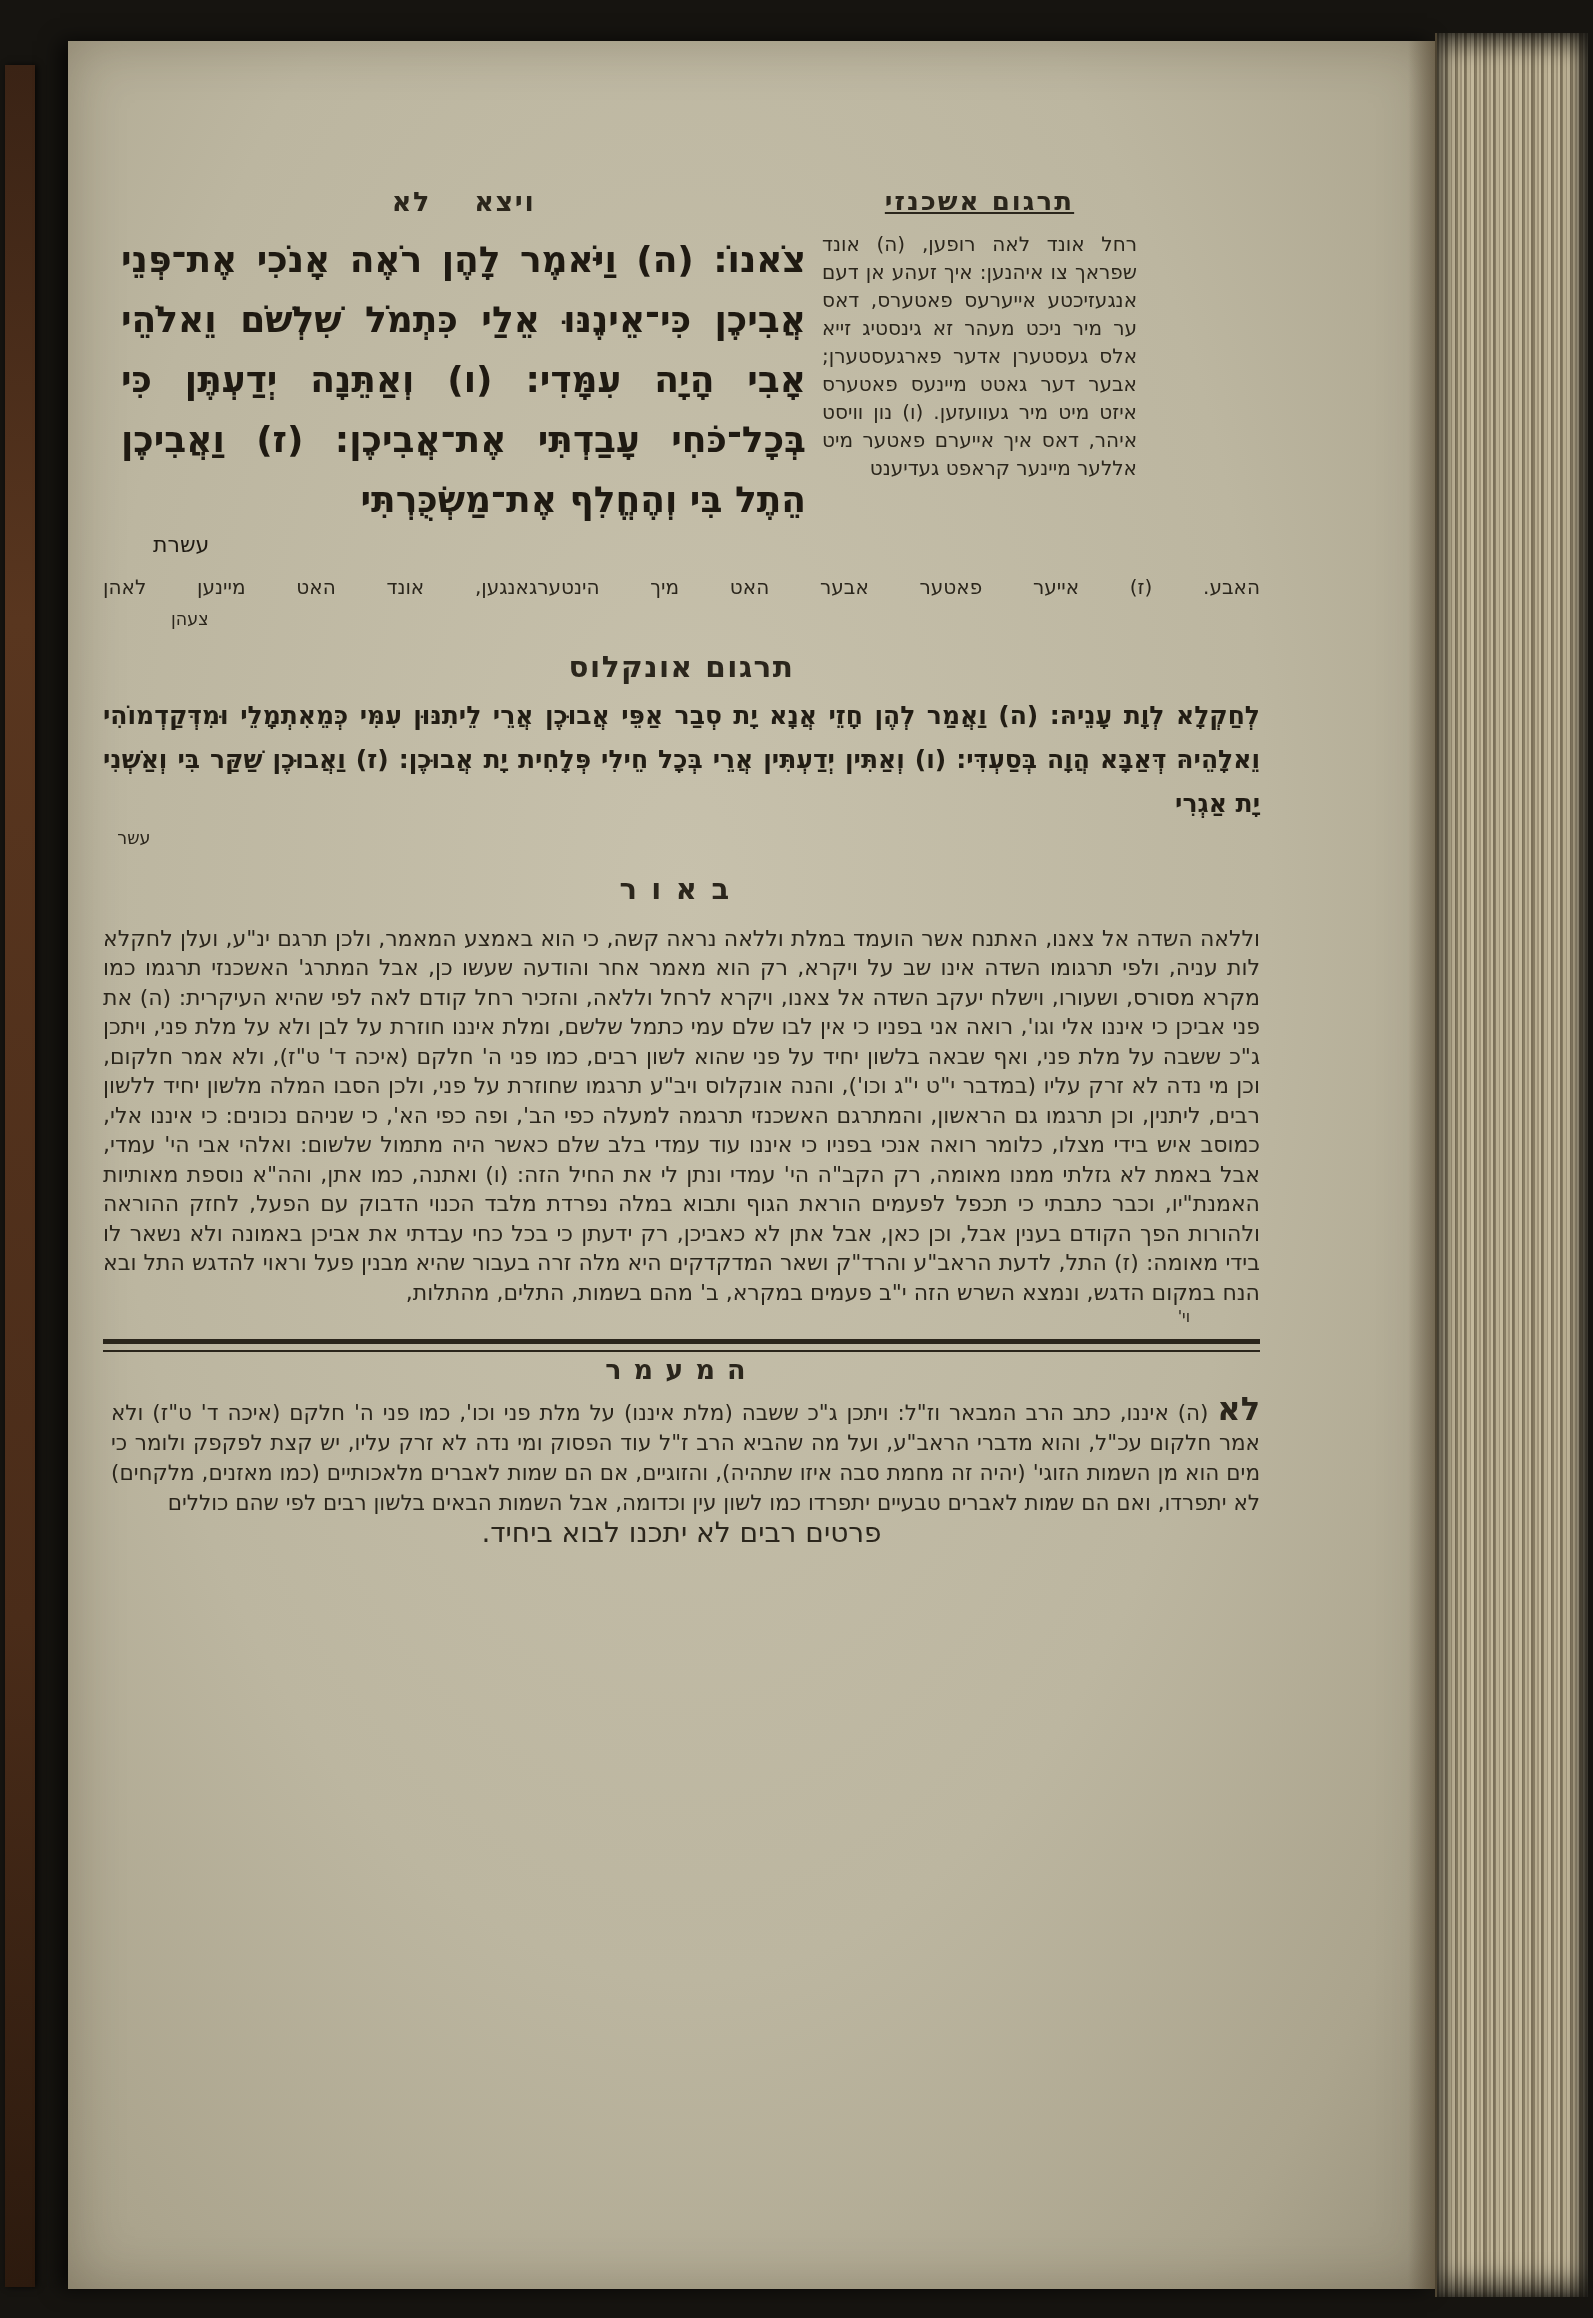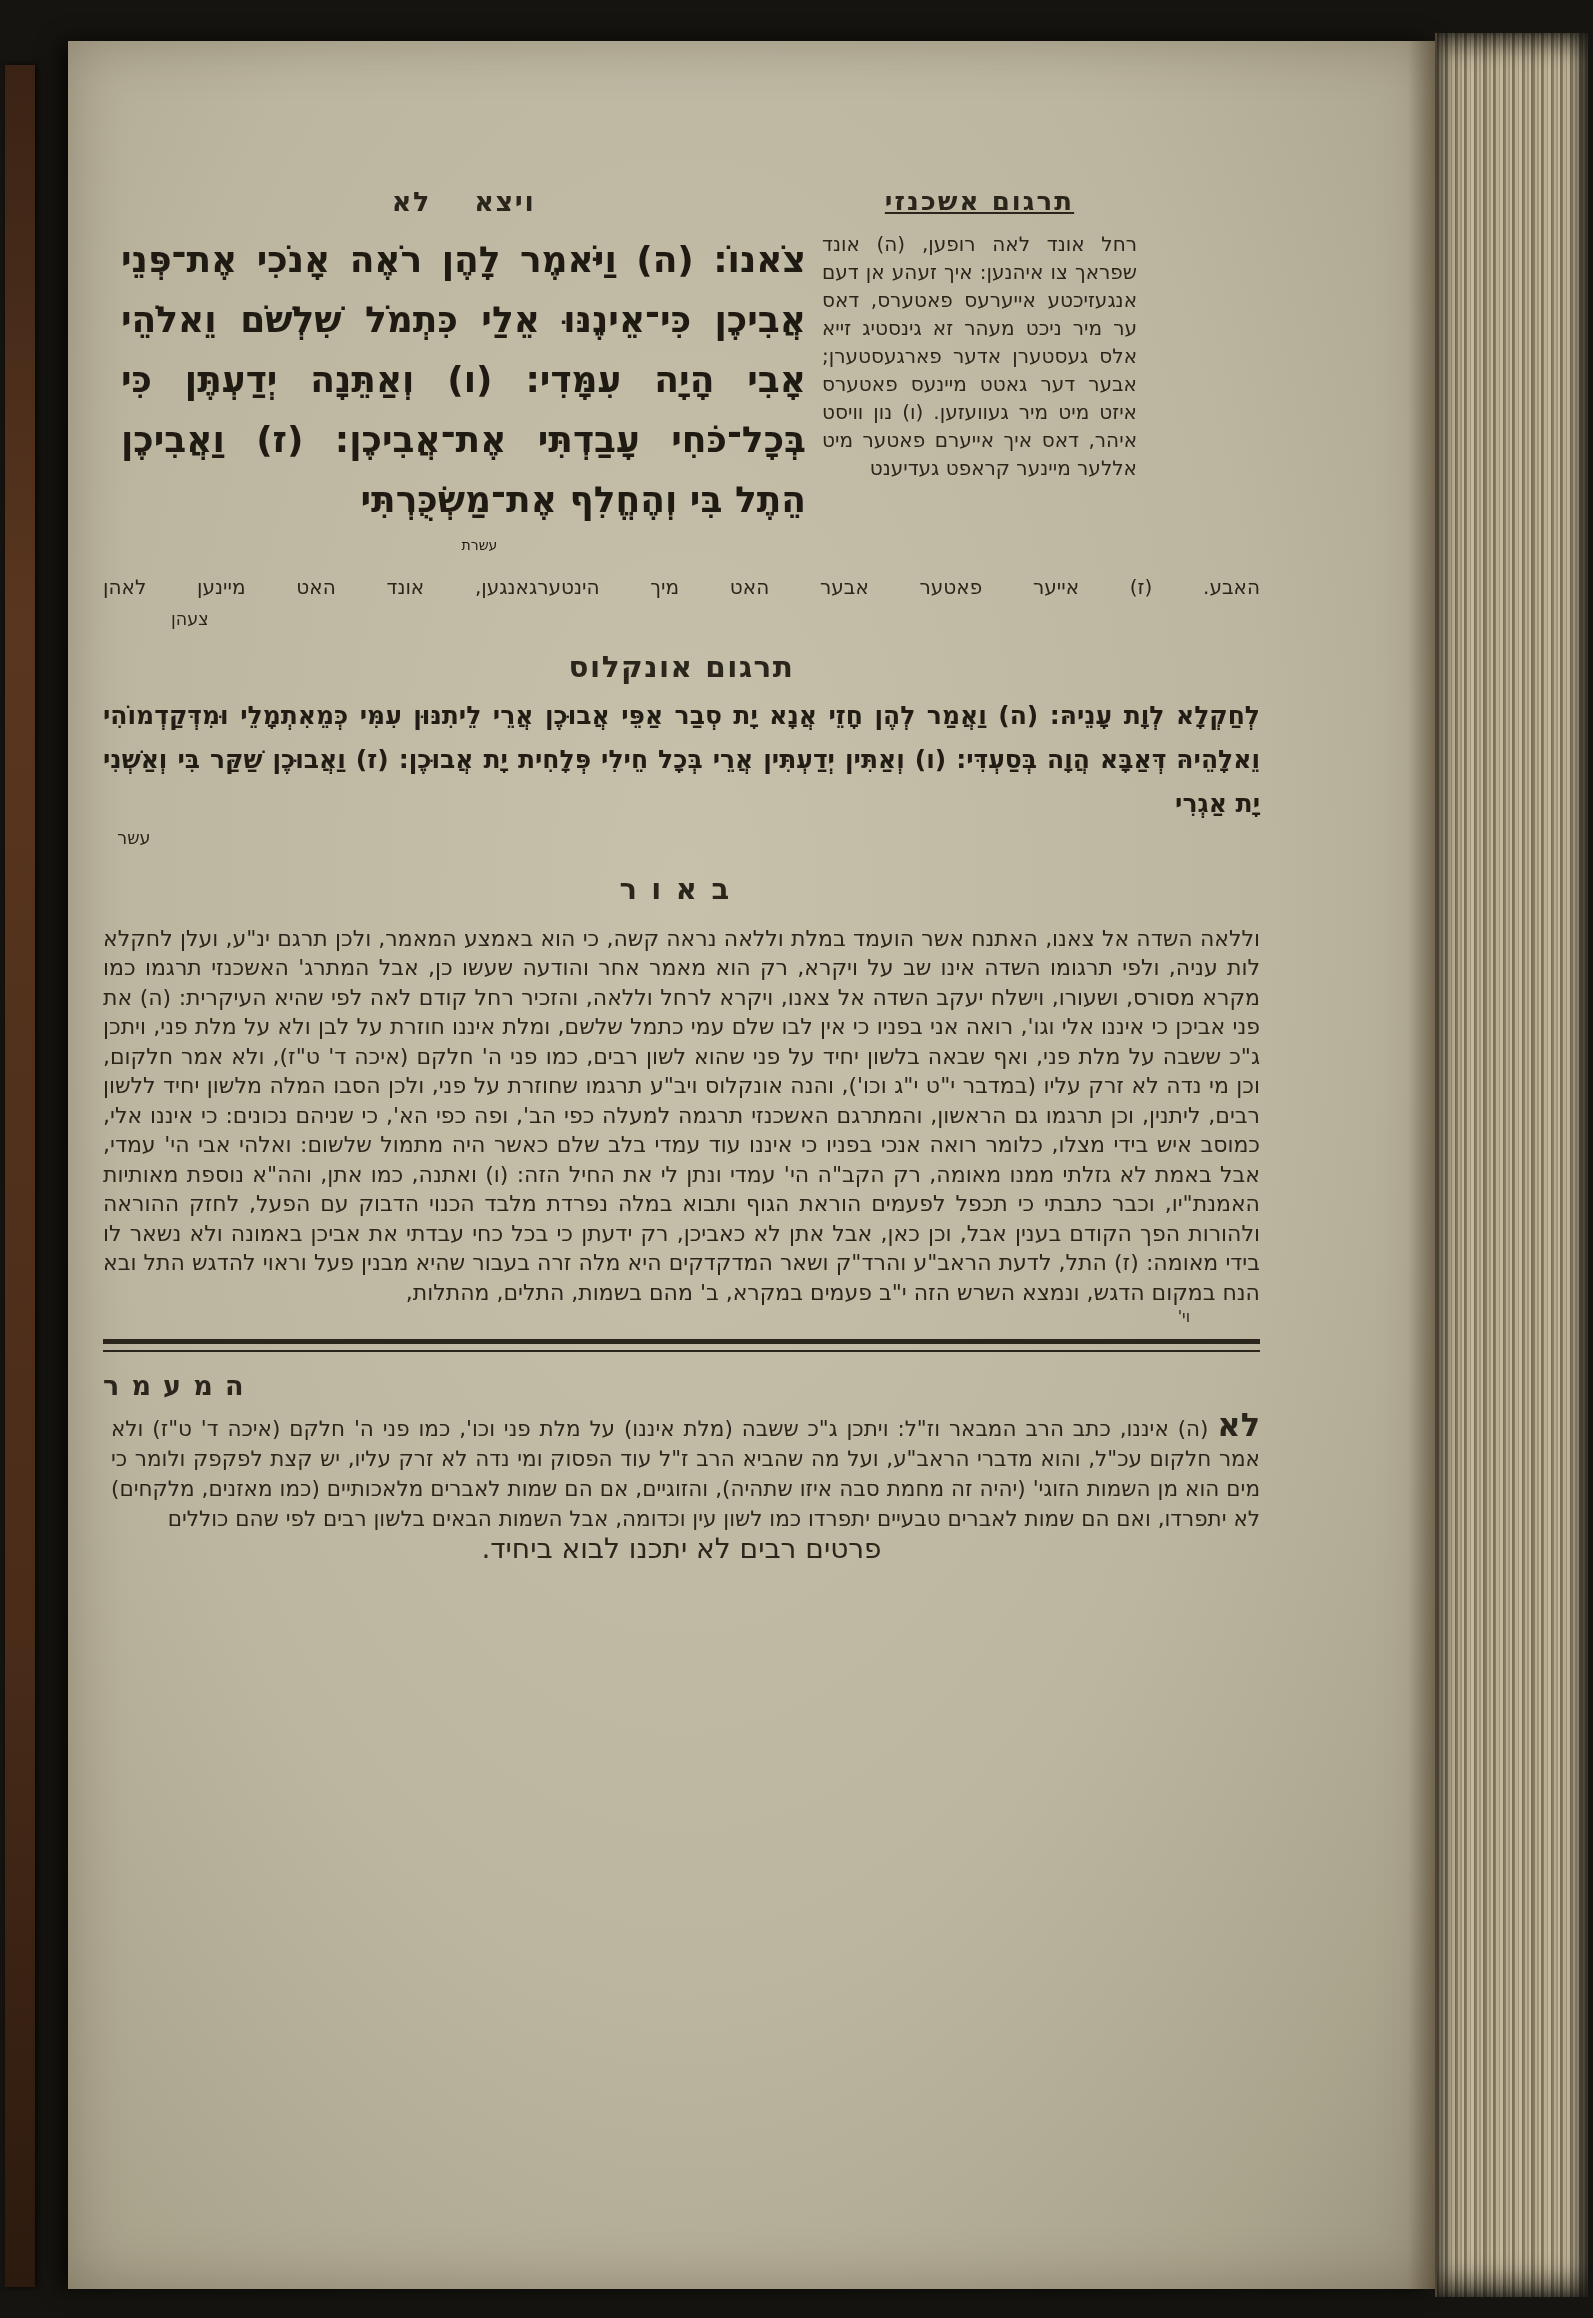--- a/index.html
+++ b/index.html
@@ -37,33 +37,33 @@
   .header-row{display:flex;margin-top:145px;}
   .head-trans{width:315px;margin-left:0;text-align:center;font-size:26px;font-weight:bold;letter-spacing:.08em;text-decoration:underline;}
   .head-gap{width:16px;}
   .head-torah{width:685px;text-align:center;font-size:27px;font-weight:bold;word-spacing:1.2em;letter-spacing:.06em;}
   .two-col{display:flex;margin-top:12.7px;}
   .col-trans{width:315px;font-size:20px;line-height:28px;text-align:justify;}
   .col-gap{width:16px;}
   .col-torah{width:685px;font-size:36px;line-height:60px;font-weight:bold;text-align:justify;color:#1f1a12;}
   
   .inset-right{margin-right:123px;}
-  .torah-catch{font-size:14px;font-weight:normal;text-align:center;padding-left:32px;margin-top:3.2px;line-height:24px;}
+  .torah-catch{font-size:22px;font-weight:normal;text-align:left;padding-left:32px;margin-top:3.2px;line-height:24px;}
   .span-line{margin-top:17.5px;font-size:20px;line-height:27px;text-align:justify;text-align-last:justify;}
   .catch-left{font-size:17.5px;text-align:left;padding-left:68px;margin-top:8px;}
   .onk-title{margin-top:21px;text-align:center;font-size:29.5px;font-weight:bold;letter-spacing:.05em;}
   .onk-text{margin-top:9.6px;font-size:25px;line-height:44px;font-weight:bold;text-align:justify;color:#221d14;}
   .onk-catch{font-size:17.5px;text-align:left;padding-left:14.3px;margin-top:1.6px;}
   .biur-title{margin-top:24px;text-align:center;font-size:29px;font-weight:bold;letter-spacing:.5em;}
   .biur-text{margin-top:18px;font-size:22px;line-height:29.5px;text-align:justify;}
   .biur-mark{font-size:16px;text-align:right;padding-right:70px;margin-top:0px;}
   .rules{margin-top:12.7px;}
   .rule-thick{height:5.6px;background:#2a251b;}
   .rule-thin{height:1.6px;background:#2a251b;margin-top:5.6px;}
-  .maamar-title{margin-top:18px;text-align:left;font-size:27px;font-weight:bold;letter-spacing:.45em;}
+  .maamar-title{margin-top:2px;text-align:center;font-size:27px;font-weight:bold;letter-spacing:.45em;}
   .maamar-text{margin-top:9.6px;font-size:21.5px;line-height:30px;text-align:justify;padding-left:8px;}
   .page-marker{font-size:32px;font-weight:bold;}
   .maamar-last{text-align:center;font-size:28px;line-height:30px;}
 </style>
 </head>
 <body>
 
 <div class="photo">
 
   <div class="cover-strip"></div>

